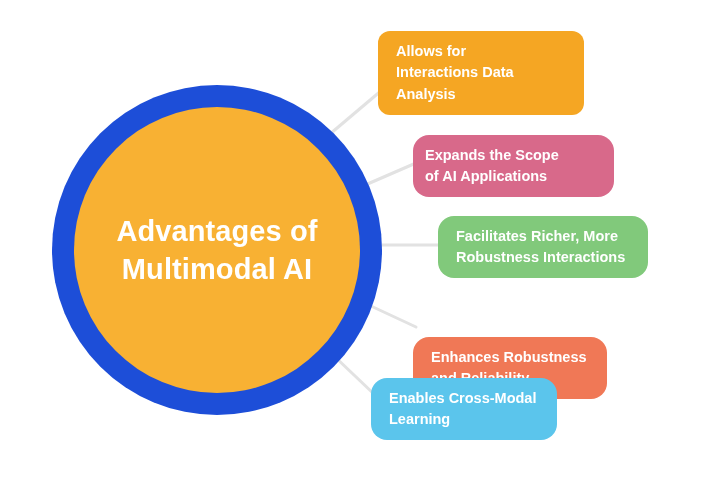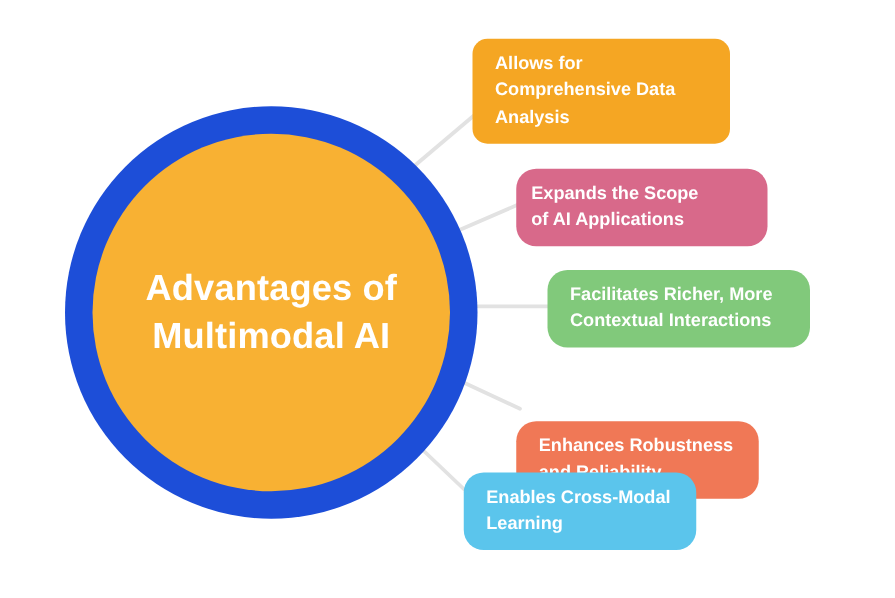--- a/index.html
+++ b/index.html
@@ -105,32 +105,32 @@
 
   <div class="hub-outer" style="background: #1d4ed8;">
     <div class="hub-inner" style="background: rgb(248, 177, 51);"></div>
     <div class="hub-title" style="color: rgb(255, 255, 255);">Advantages
 of Multimodal
 AI</div>
   </div>
 
   <div class="node" id="node-0" style="background: rgb(245, 166, 35); color: rgb(255, 255, 255);">
     <span class="node-text">Allows for
-Comprehensive Data
+Interactions Data
 Analysis</span>
   </div>
 
   <div class="node" id="node-1" style="background: rgb(216, 105, 138); color: rgb(255, 255, 255);">
     <span class="node-text">Expands the Scope
 of AI Applications</span>
   </div>
 
   <div class="node" id="node-2" style="background: rgb(129, 201, 123); color: rgb(255, 255, 255);">
     <span class="node-text">Facilitates Richer, More
-Contextual Interactions</span>
+Robustness Interactions</span>
   </div>
 
   <div class="node" id="node-3" style="background: rgb(240, 120, 86); color: rgb(255, 255, 255);">
     <span class="node-text">Enhances Robustness
 and Reliability</span>
   </div>
 
   <div class="node" id="node-4" style="background: rgb(91, 197, 236); color: rgb(255, 255, 255);">
     <span class="node-text">Enables Cross-Modal
 Learning</span>

